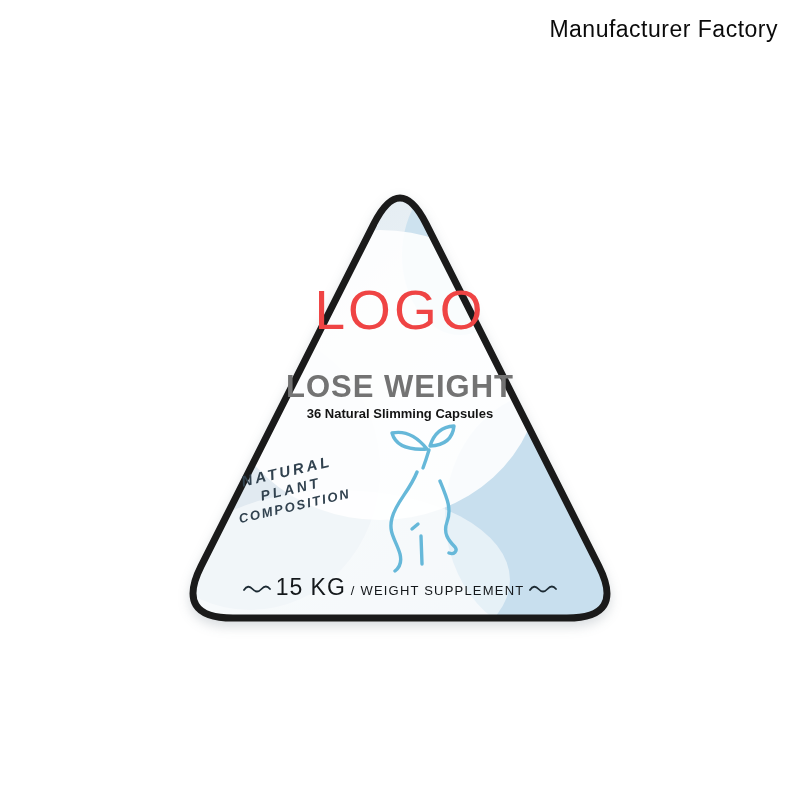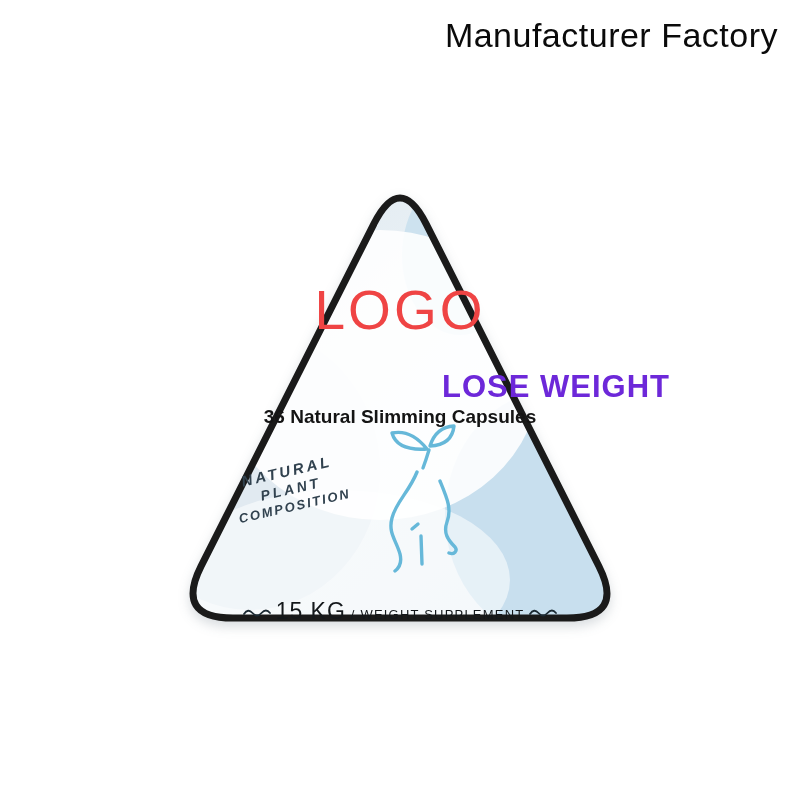--- a/index.html
+++ b/index.html
@@ -5,21 +5,21 @@
   * { margin: 0; padding: 0; box-sizing: border-box; }
   html, body { width: 800px; height: 800px; background: #ffffff; }
   body { font-family: "Liberation Sans", sans-serif; position: relative; overflow: hidden; }
 
   .stage { position: absolute; inset: 0; width: 800px; height: 800px; }
 
   .brand-title {
     position: absolute;
     top: 16px;
     right: 22px;
-    font-size: 34px;
+    font-size: 23px;
     font-weight: 500;
     letter-spacing: 0.5px;
     color: #0a0a0a;
   }
 
   .package-wrap {
     position: absolute;
     left: 130px;
     top: 150px;
     width: 540px;
@@ -37,33 +37,33 @@
     font-size: 55px;
     font-weight: 400;
     letter-spacing: 3px;
     color: #ef4444;
   }
 
   .lose-weight {
     position: absolute;
     top: 219px;
     left: 0; width: 100%;
-    text-align: right;
+    text-align: center;
     font-size: 31px;
     font-weight: 800;
     letter-spacing: 1px;
-    color: #6d28d9;
+    color: #737373;
   }
 
   .subtitle {
     position: absolute;
     top: 256px;
     left: 0; width: 100%;
     text-align: center;
-    font-size: 19px;
+    font-size: 13px;
     font-weight: 700;
     color: #141414;
   }
 
   .badge {
     position: absolute;
     left: 78px;
     top: 312px;
     width: 165px;
     transform: rotate(-13deg);
@@ -71,21 +71,21 @@
     color: #31424f;
     font-style: italic;
     font-weight: 600;
   }
   .badge .line1 { font-size: 15px; letter-spacing: 3px; }
   .badge .line2 { font-size: 14px; letter-spacing: 3px; margin-top: 2px; }
   .badge .line3 { font-size: 13px; letter-spacing: 2px; margin-top: 2px; }
 
   .bottom-line {
     position: absolute;
-    top: 448px;
+    top: 424px;
     left: 0; width: 100%;
     display: flex;
     align-items: center;
     justify-content: center;
     gap: 5px;
     color: #14181b;
   }
   .weight-text { font-size: 23px; font-weight: 500; letter-spacing: 1px; }
   .weight-suffix { font-size: 13px; font-weight: 500; letter-spacing: 1.2px; padding-top: 5px; }
   .wave { display: inline-block; }

